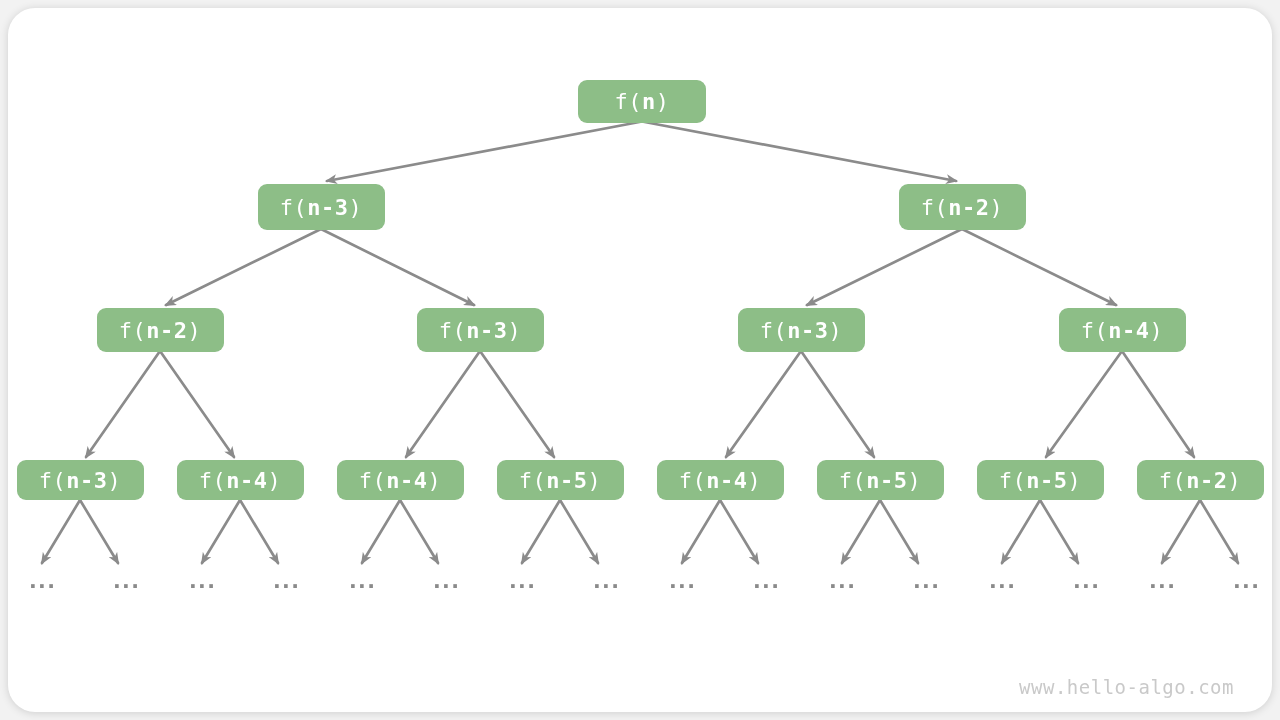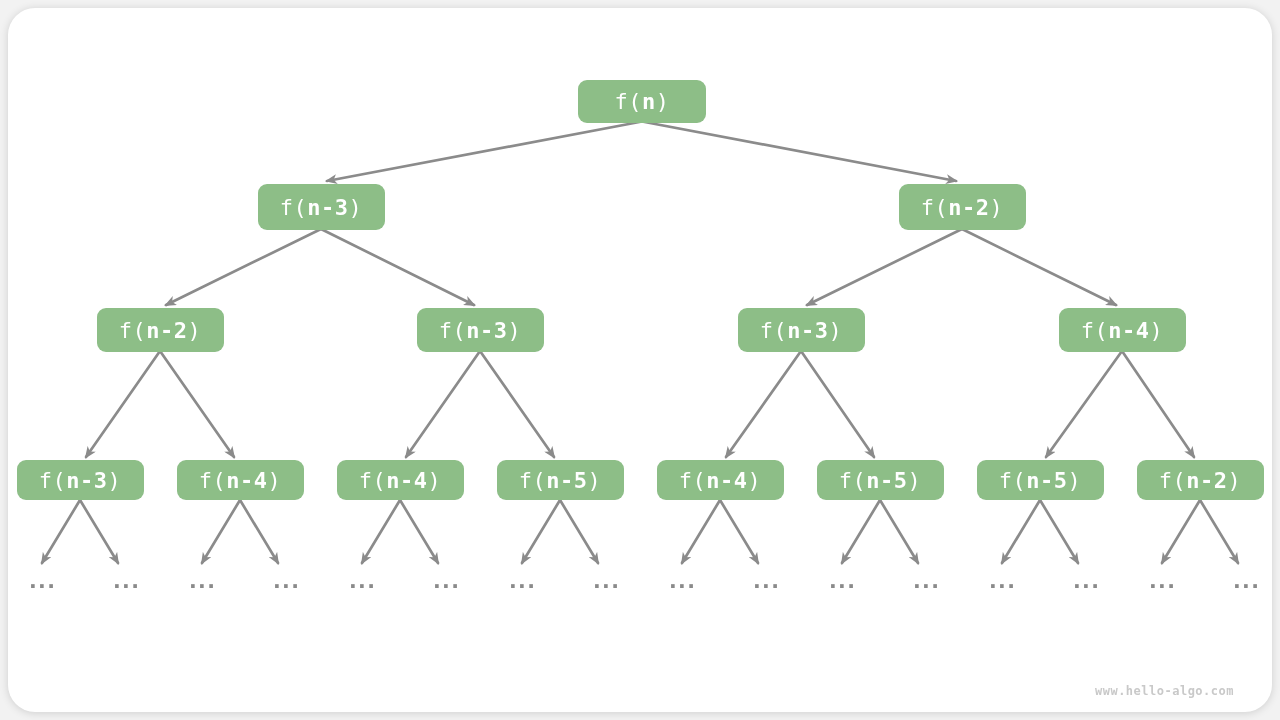--- a/index.html
+++ b/index.html
@@ -51,24 +51,23 @@
     color: var(--dots, #8a8a8a);
     font-weight: 700;
     font-size: 22px;
     line-height: 1;
     letter-spacing: -4px;
     padding-left: 4px; 
   }
   .watermark {
     position: absolute;
     right: 46px; bottom: 22px;
-    font-size: 12px;
+    font-size: 19px;
     letter-spacing: 0.5px;
     color: var(--watermark, #c9c9c9);
-    font-weight: bold;
   }
 </style>
 </head>
 <body>
 
 <div class="stage">
   <div class="card"></div>
 
   <svg class="edges" viewBox="0 0 1280 720">
     <defs>

